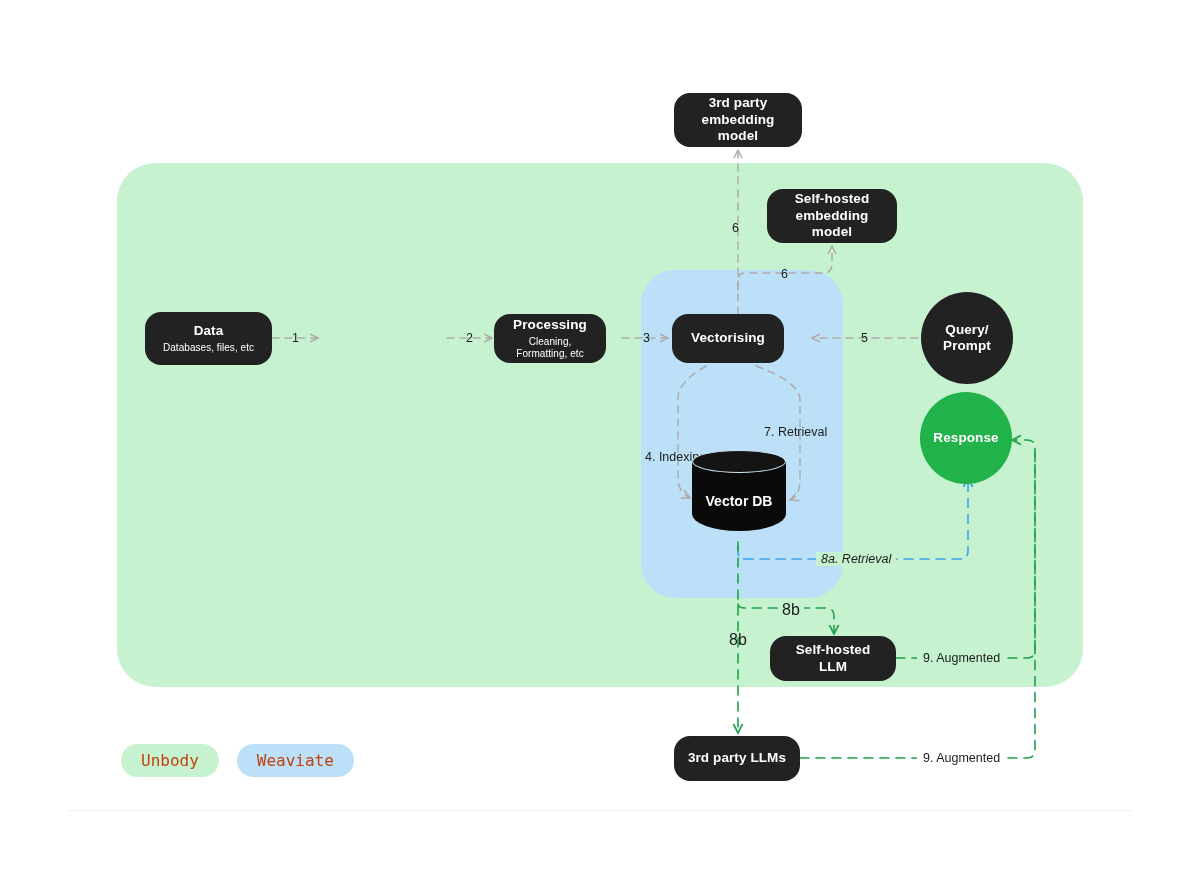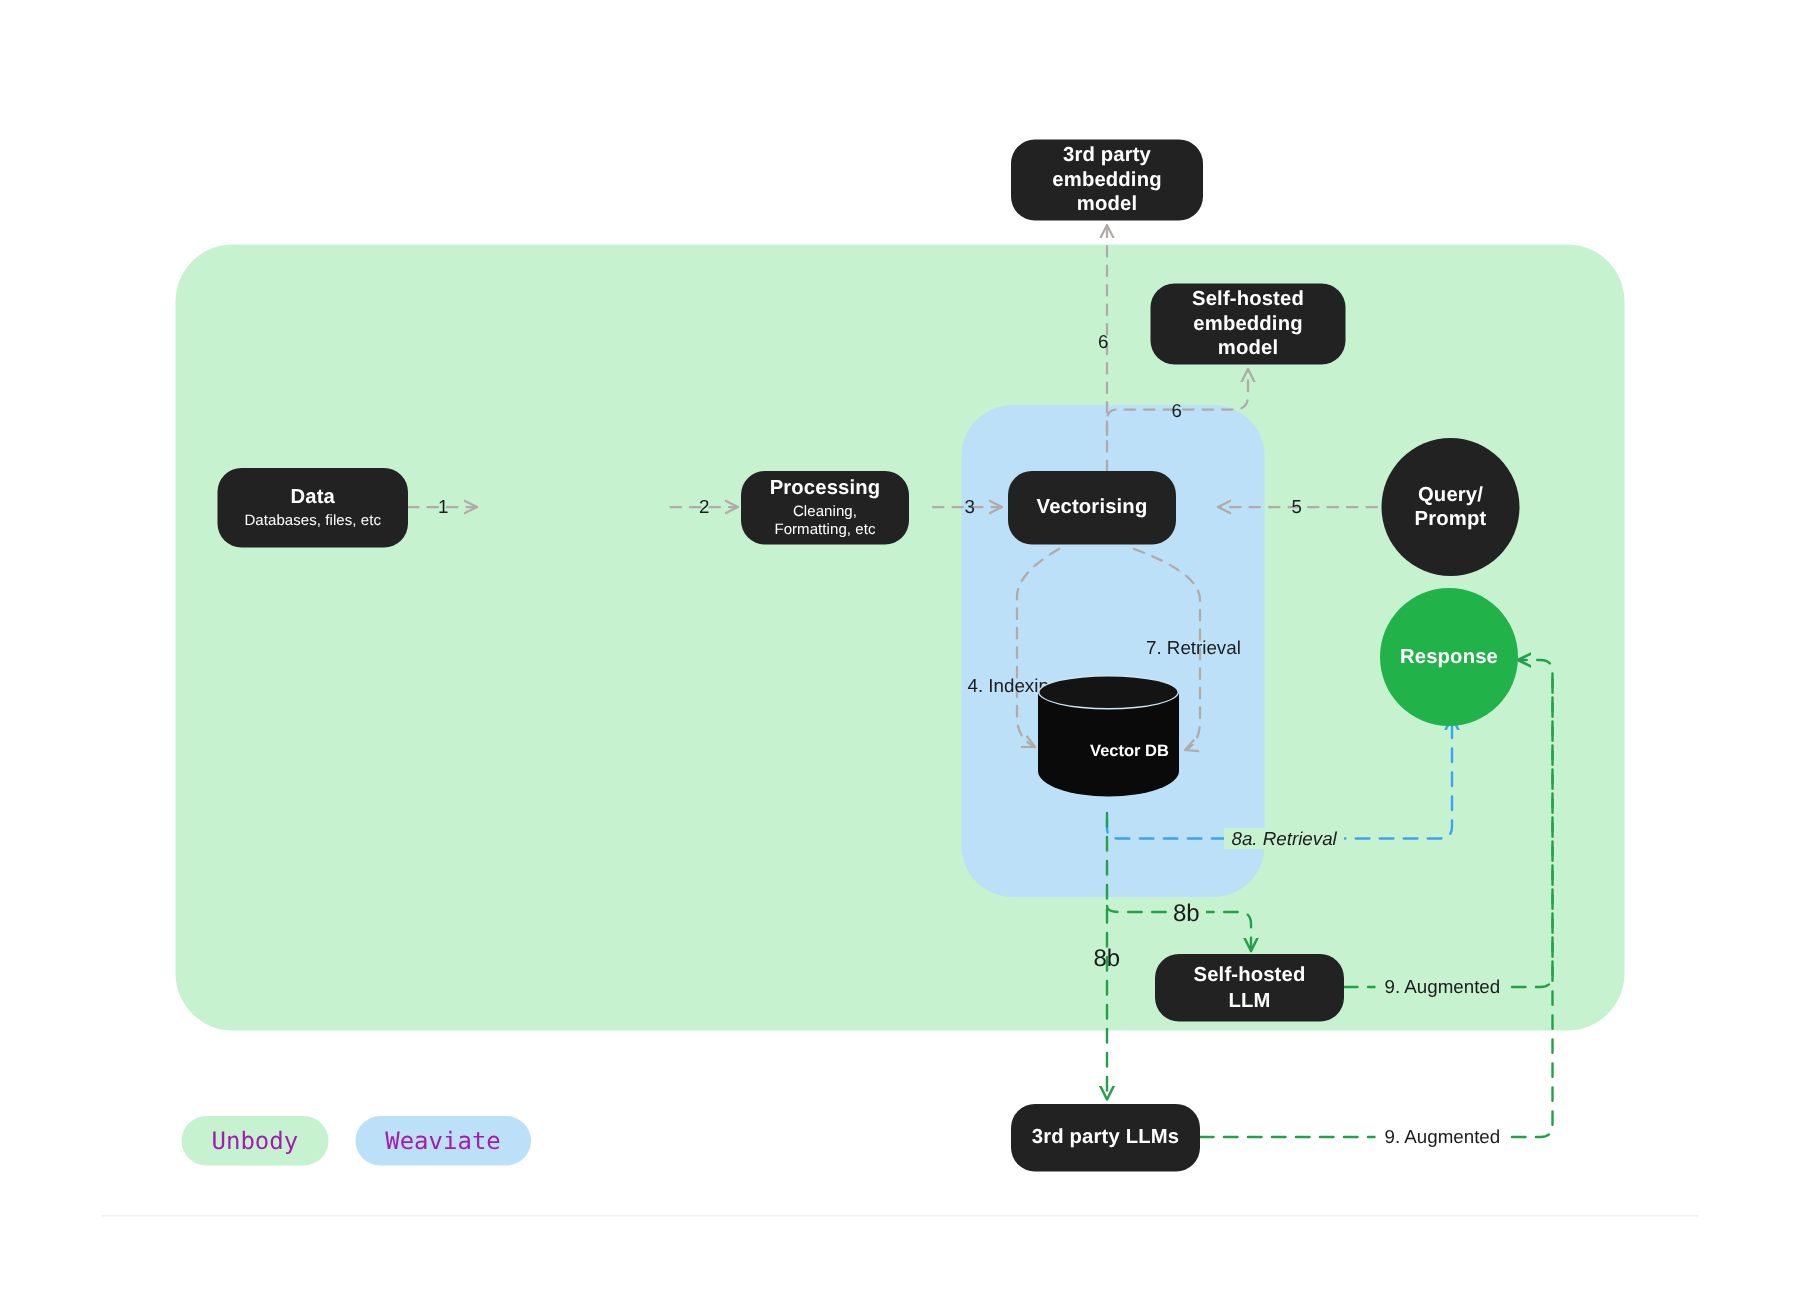--- a/index.html
+++ b/index.html
@@ -111,29 +111,29 @@
     top: 0px;
     width: 94px;
     height: 23px;
     background: #141414;
     border: 1.5px solid #cfe6f5;
     border-radius: 50%;
     box-sizing: border-box;
   }
   #node-vectordb .cyl-label {
     position: absolute;
-    left: 14px;
+    left: 0;
     top: 0;
     width: 94px;
     height: 92px;
     display: flex;
     align-items: center;
     justify-content: center;
     color: #ffffff;
-    font-size: 11px;
+    font-size: 14px;
     font-weight: bold;
     padding-top: 10px;
     box-sizing: border-box;
   }
 
   
   .edge-label {
     position: absolute;
     font-size: 12.5px;
     color: #1c1c1c;
@@ -148,21 +148,21 @@
   #legend {
     position: absolute;
     left: 121px;
     top: 744px;
     display: flex;
     gap: 18px;
   }
   .legend-chip {
     font-family: "DejaVu Sans Mono", monospace;
     font-size: 16px;
-    color: #a21caf;
+    color: #c2410c;
     padding: 7px 20px;
     border-radius: 17px;
   }
   #legend-unbody { background: #c6f2d0; }
   #legend-weaviate { background: #bbe0f8; }
 
   #footer-divider {
     position: absolute;
     left: 68px;
     top: 810px;

